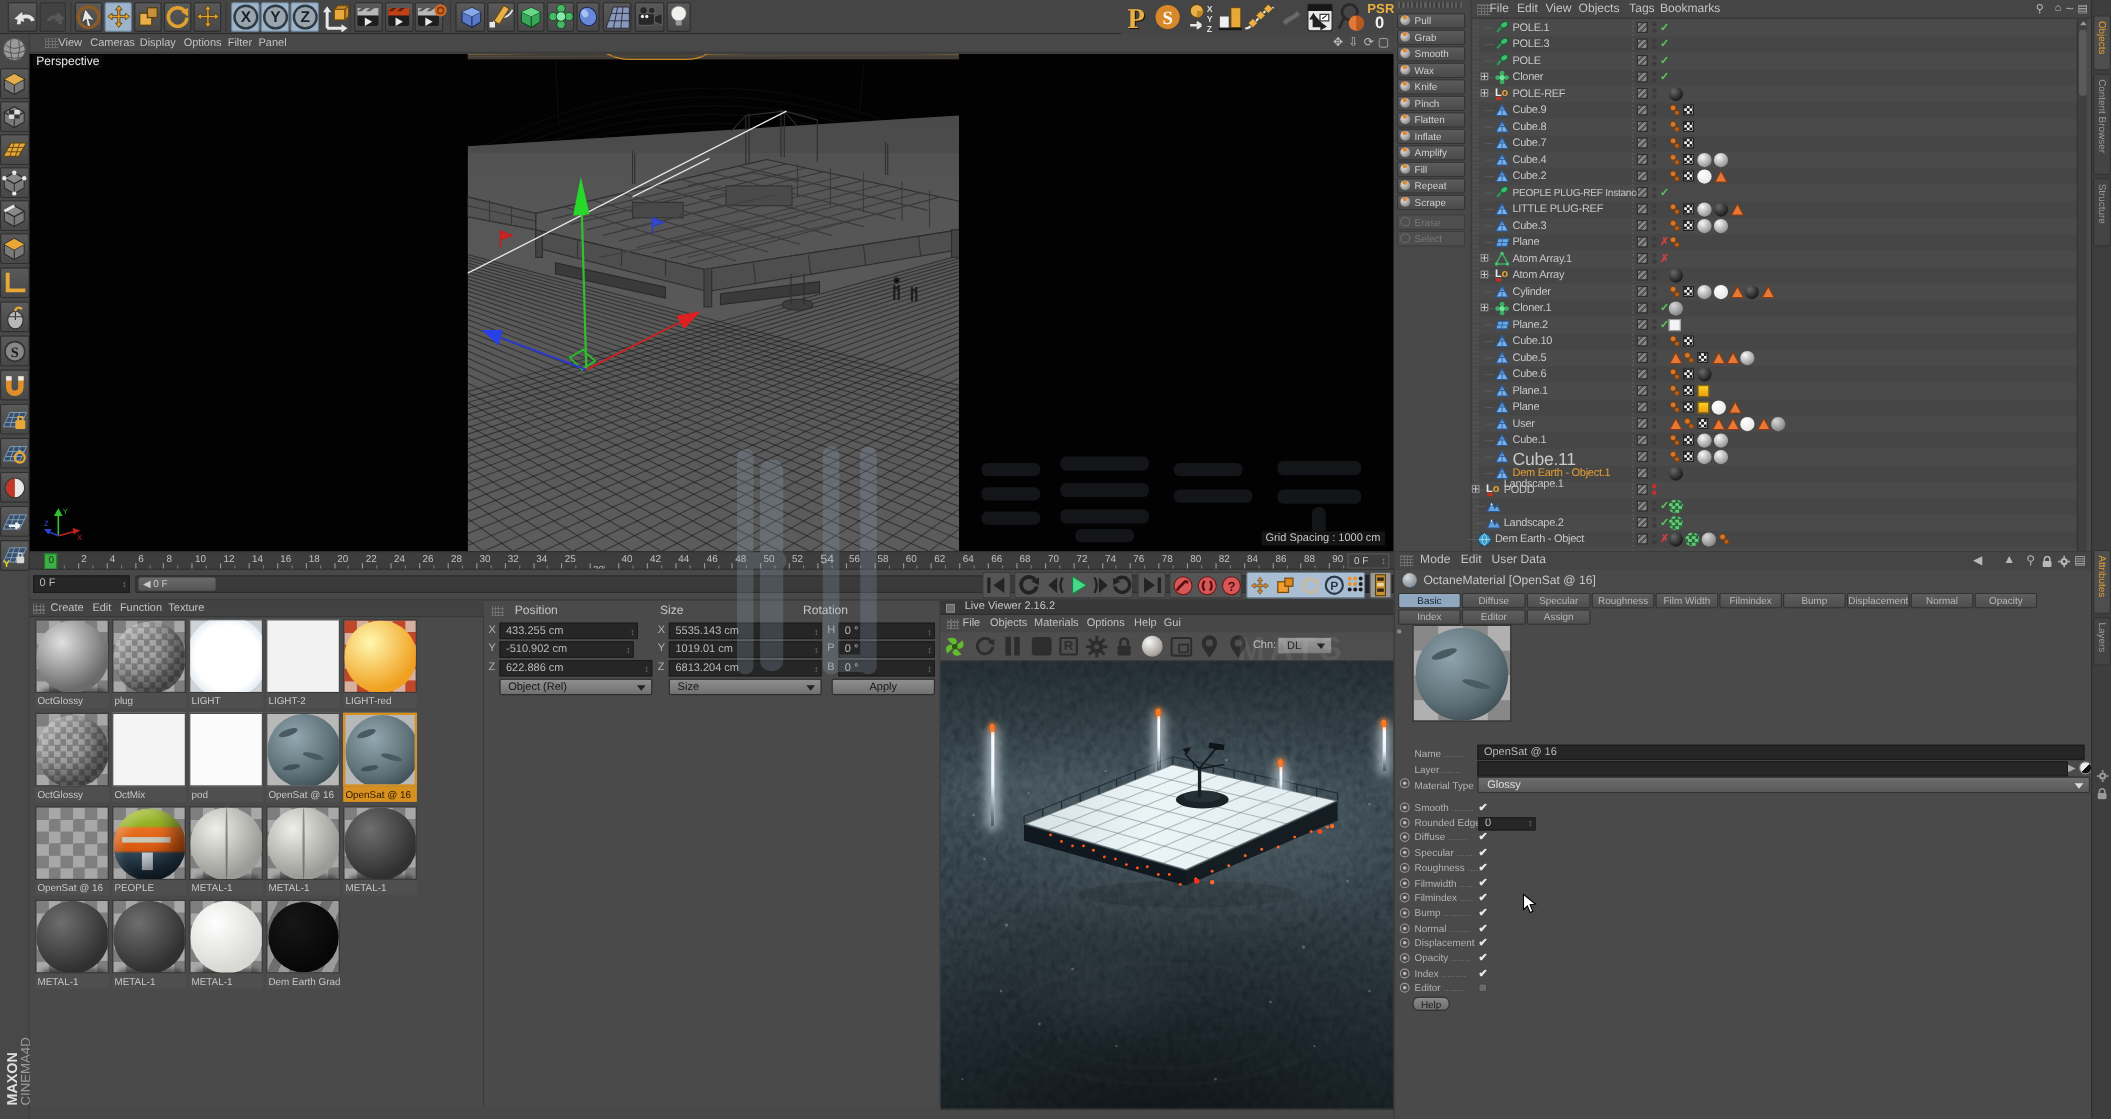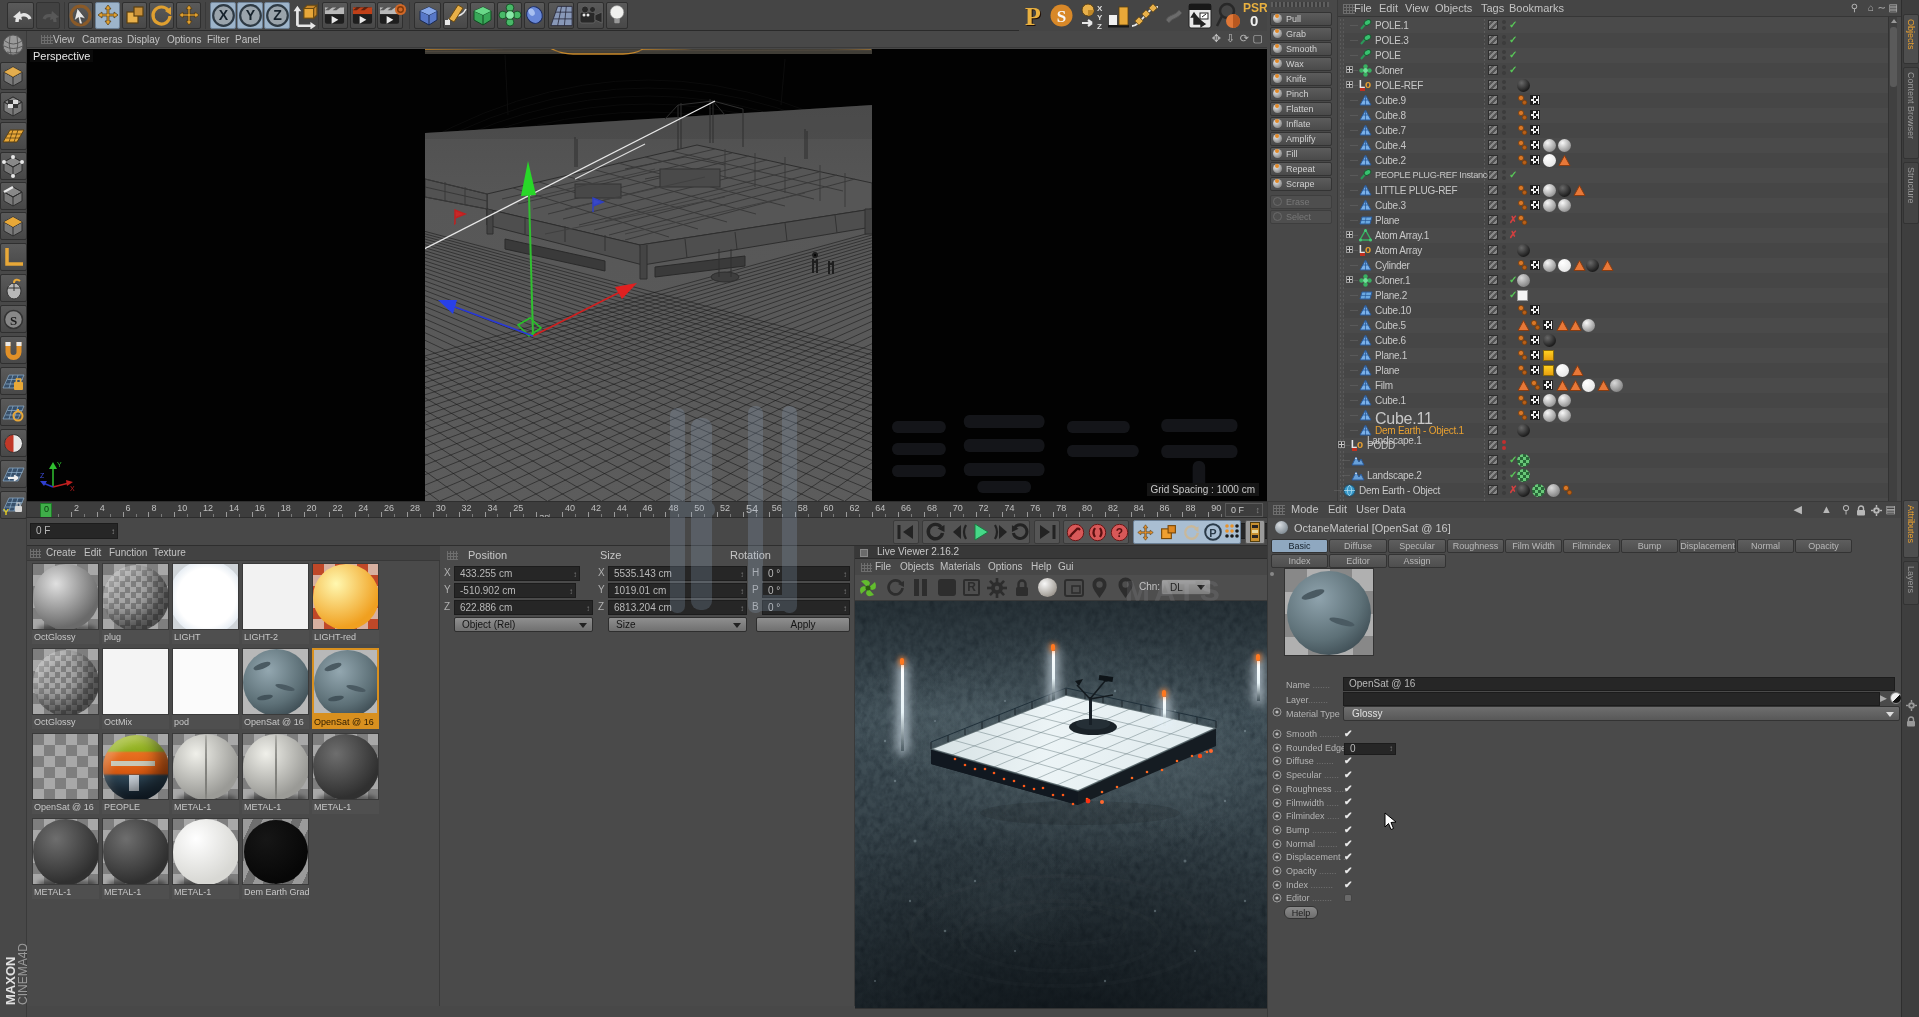--- a/index.html
+++ b/index.html
@@ -654,20 +654,24 @@
       <div class="abs" style="left:1168.3px;bottom:0;width:1px;height:3px;background:#7a7a7a;"></div>
       <div class="abs" style="left:1184.2px;top:1px;color:#c0c0c0;font-size:9px;">90</div>
       <div class="abs" style="left:1181.2px;bottom:0;width:1px;height:5px;background:#9a9a9a;"></div>
       <div class="abs" style="left:1194.2px;bottom:0;width:1px;height:3px;background:#7a7a7a;"></div>
       <div class="abs" style="left:13px;top:1px;width:12px;height:15px;background:#3fae49;border:1px solid #1d7a26;"></div>
       <div class="abs" style="left:17px;top:2px;color:#0a3a0e;font-size:9px;">0</div>
       <div class="abs" style="right:4px;top:1px;width:38px;height:14px;background:#3d3d3d;border:1px solid #5a5a5a;color:#ccc;font-size:9px;line-height:13px;padding-left:5px;">0 F <span style="float:right;color:#888;margin-right:2px;">↕</span></div>
     </div>
     <div class="abs" style="left:27px;top:518px;width:1240px;height:28px;background:#484848;border-bottom:1px solid #2e2e2e;">
       <div class="abs field" style="left:3px;top:5px;width:88px;height:16px;line-height:14px;">0 F<span class="abs" style="right:2px;top:1px;color:#888;font-size:8px;">↕</span></div>
+      <div class="abs" style="left:96px;top:5px;width:1112px;height:16px;background:#3a3a3a;border:1px solid #2c2c2c;border-radius:2px;">
+        <div class="abs" style="left:2px;top:1px;width:70px;height:12px;background:linear-gradient(#6a6a6a,#555);border-radius:2px;color:#ccc;font-size:9px;line-height:12px;padding-left:4px;">◀ 0 F</div>
+        <div class="abs" style="right:6px;top:2px;color:#999;font-size:9px;">90 F ▶</div>
+      </div>
       <div class="abs field" style="left:1212px;top:5px;width:50px;height:16px;line-height:14px;">90 F<span class="abs" style="right:2px;top:1px;color:#888;font-size:8px;">↕</span></div>
     </div>
     <div class="abs" style="left:893px;top:520px;width:26px;height:24px;background:#555;border:1px solid #3a3a3a;border-radius:2px;"></div>
     <div class="abs" style="left:922px;top:520px;width:108px;height:24px;background:#555;border:1px solid #3a3a3a;border-radius:2px;"></div>
     <div class="abs" style="left:1034px;top:520px;width:26px;height:24px;background:#555;border:1px solid #3a3a3a;border-radius:2px;"></div>
     <div class="abs" style="left:1063px;top:520px;width:66px;height:24px;background:#555;border:1px solid #3a3a3a;border-radius:2px;"></div>
     <div class="abs" style="left:1133px;top:520px;width:108px;height:24px;background:#a9bed2;border:1px solid #6b7f94;border-radius:2px;"></div>
     <svg class="abs" style="left:897px;top:524px" width="18" height="16" viewBox="0 0 18 16">
       <path d="M2 1 L2 15" stroke="#232323" stroke-width="3"></path>
       <path d="M16 1 L6 8 L16 15 Z" fill="#232323"></path>
@@ -1515,21 +1519,21 @@
       <div class="abs" style="left:205px;top:365px;width:11px;height:11px;background:linear-gradient(#ffd020,#e8a010);border:1px solid #8a6a08;"></div>
       <div class="abs" style="left:218px;top:364px;width:13px;height:13px;border-radius:50%;background:radial-gradient(circle at 35% 30%,#ffffff,#e8e8e8 70%,#c8c8c8);"></div>
       <svg class="abs" style="left:233px;top:364px" width="13" height="13" viewBox="0 0 13 13">
         <path d="M6.5 1.5 L12 11.5 L1 11.5 Z" fill="#e87838" stroke="#8a3c10"></path>
       </svg>
       <div class="abs" style="left:12px;top:385px;width:8px;height:1px;background:#6a6a6a;opacity:.5;"></div>
       <svg class="abs" style="left:21px;top:379px" width="13" height="13" viewBox="0 0 13 13">
         <path d="M6.5 1 L12 11 L1 11 Z" fill="#7ab0e8" stroke="#2a5a9a" stroke-width="1"></path>
         <path d="M6.5 1 L6.5 11 M3.7 6 L9.3 6" stroke="#2a5a9a" stroke-width=".8"></path>
       </svg>
-      <span class="abs" style="left:37px;top:380px;color:#c8c8c8;font-size:10px;letter-spacing:-0.25px;white-space:nowrap;">Film</span>
+      <span class="abs" style="left:37px;top:380px;color:#c8c8c8;font-size:10px;letter-spacing:-0.25px;white-space:nowrap;">User</span>
       <div class="abs" style="left:150px;top:380px;width:10px;height:10px;border:1px solid #2e2e2e;background:repeating-linear-gradient(135deg,#888 0 2px,#555 2px 4px);"></div>
       <div class="abs" style="left:164px;top:380px;width:4px;height:4px;border-radius:50%;background:#3c3c3c;"></div>
       <div class="abs" style="left:164px;top:386px;width:4px;height:4px;border-radius:50%;background:#3c3c3c;"></div>
       <svg class="abs" style="left:179px;top:379px" width="13" height="13" viewBox="0 0 13 13">
         <path d="M6.5 1.5 L12 11.5 L1 11.5 Z" fill="#e87838" stroke="#8a3c10"></path>
       </svg>
       <svg class="abs" style="left:192px;top:379px" width="11" height="12" viewBox="0 0 11 12">
         <circle cx="4" cy="4" r="2.6" fill="#d87828" stroke="#7a3c0a" stroke-width=".8"></circle>
         <circle cx="7.5" cy="8.5" r="2.2" fill="#b86018" stroke="#7a3c0a" stroke-width=".8"></circle>
       </svg>

